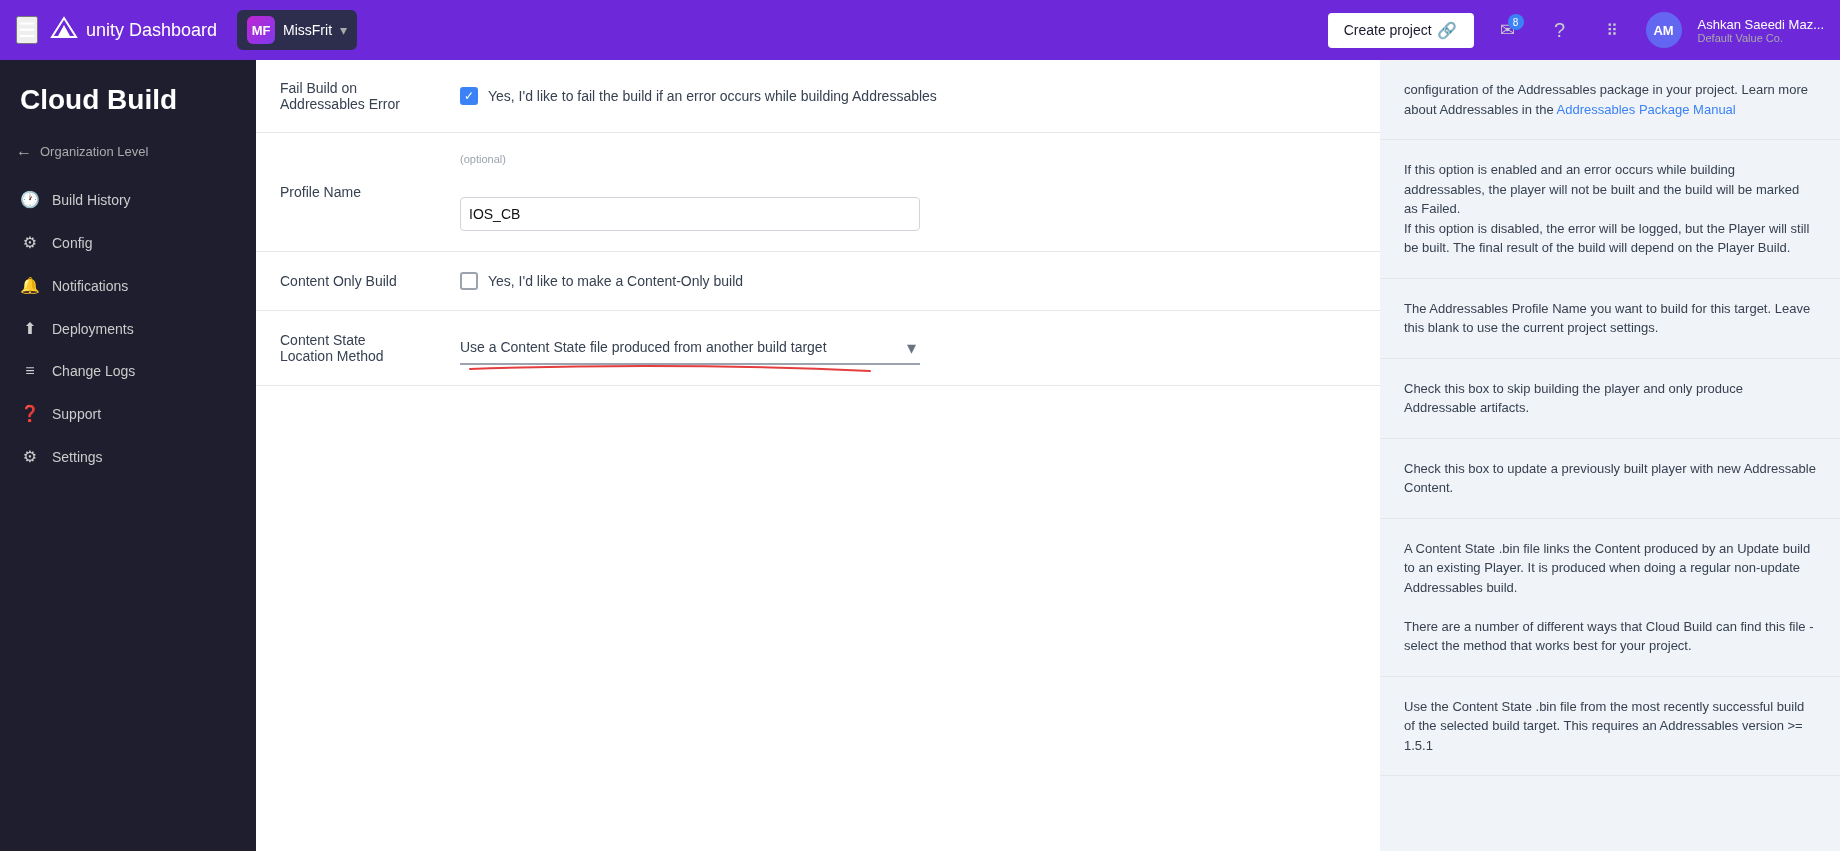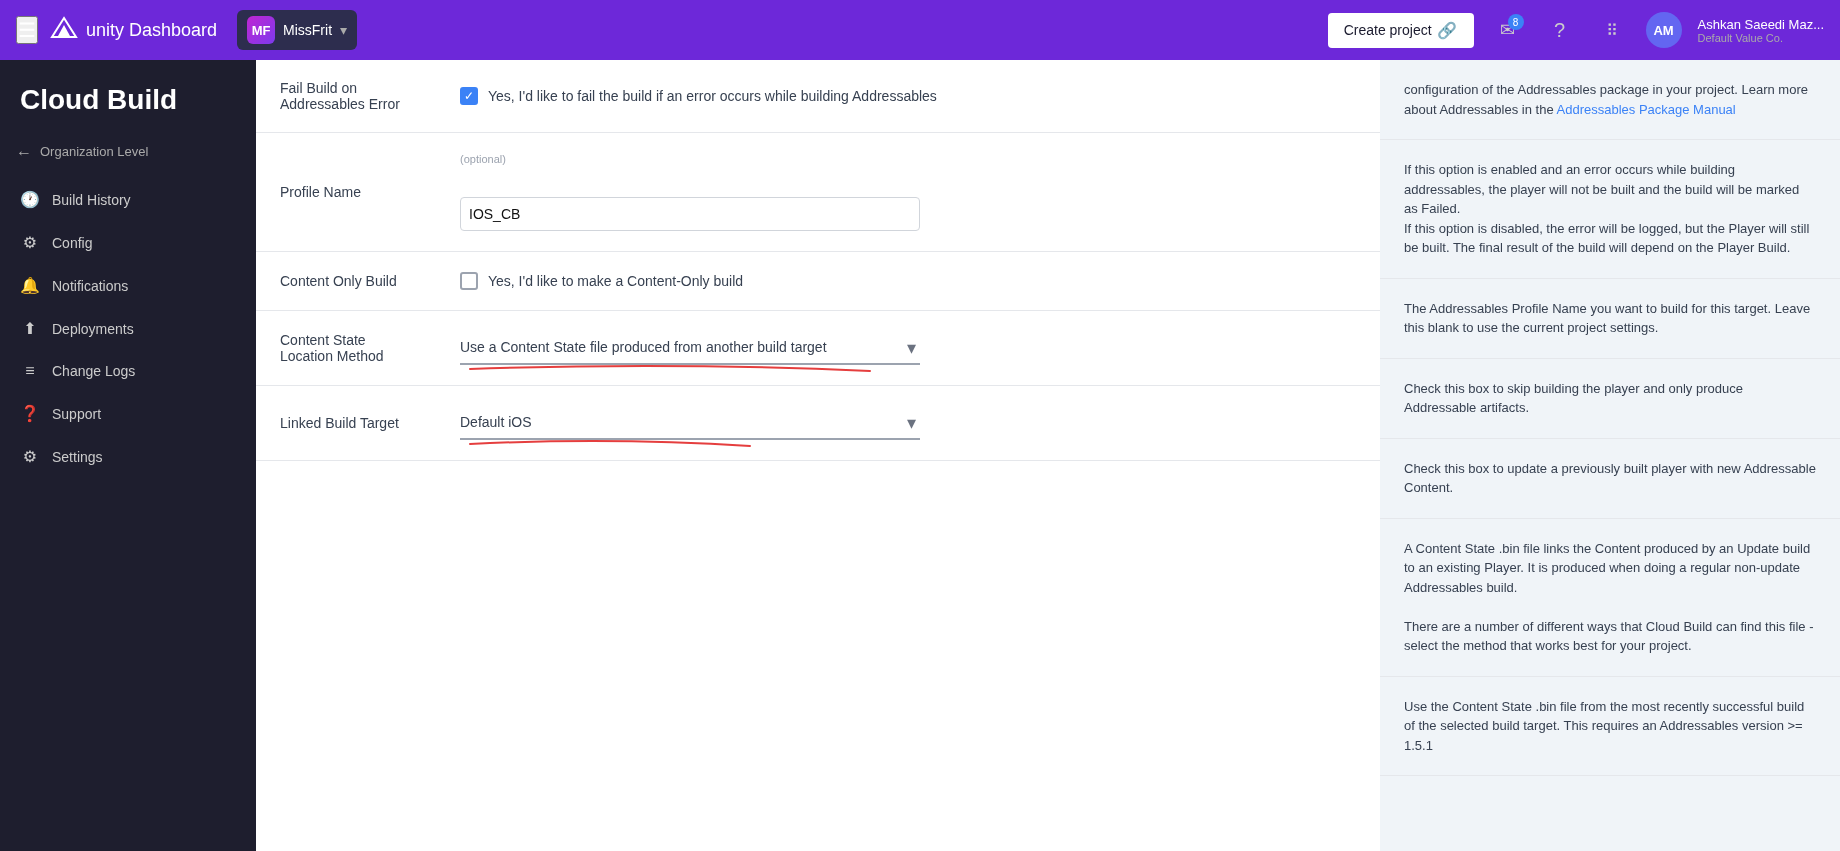--- a/index.html
+++ b/index.html
@@ -266,37 +266,20 @@
                   <span class="select-arrow">▾</span>
                 </div>
                 
                 <svg style="position:absolute; bottom:-12px; left:0; width:420px; height:20px; pointer-events:none;" viewBox="0 0 420 20">
                   <path d="M10,12 Q210,5 410,14" fill="none" stroke="#e53e3e" stroke-width="2" stroke-linecap="round"></path>
                 </svg>
               </div>
             </td>
           </tr>
 
-          <tr class="form-row">
-            <td class="form-label-cell">Linked Build Target</td>
-            <td class="form-control-cell">
-              <div style="position:relative;">
-                <div class="select-wrapper">
-                  <select class="form-select">
-                    <option>Default iOS</option>
-                  </select>
-                  <span class="select-arrow">▾</span>
-                </div>
-                
-                <svg style="position:absolute; bottom:-12px; left:0; width:300px; height:20px; pointer-events:none;" viewBox="0 0 300 20">
-                  <path d="M10,12 Q150,5 290,14" fill="none" stroke="#e53e3e" stroke-width="2" stroke-linecap="round"></path>
-                </svg>
-              </div>
-            </td>
-          </tr>
 
         </tbody>
       </table>
     </div>
 
     <div class="help-panel">
       <table class="form-table">
         <tbody>
 
           <tr class="form-row">

